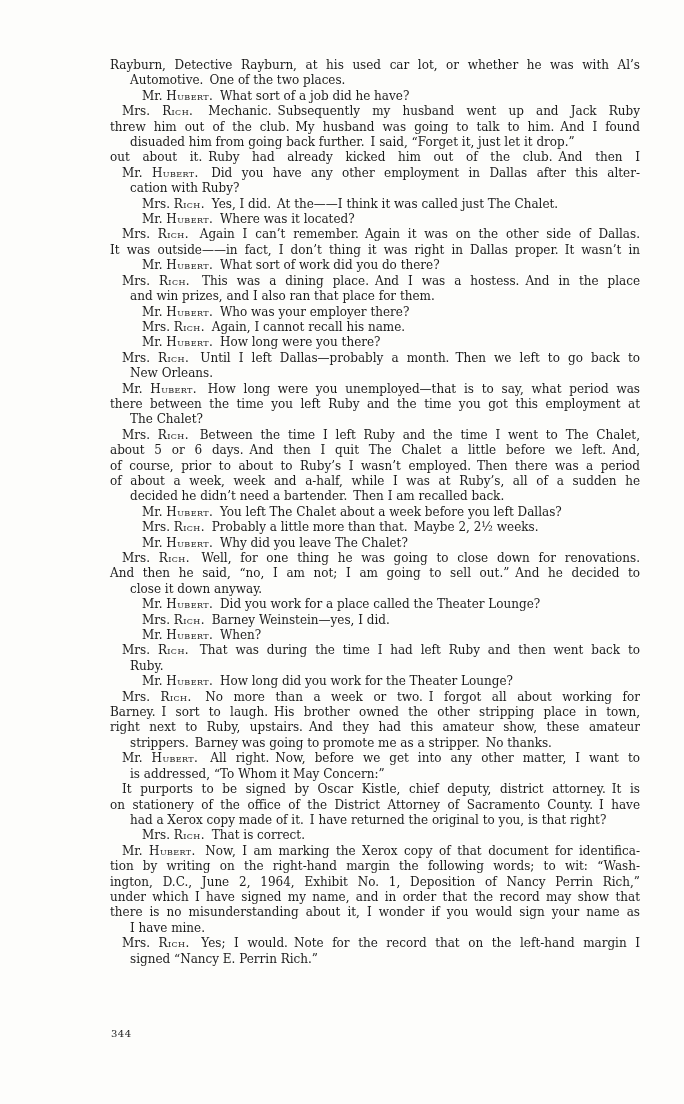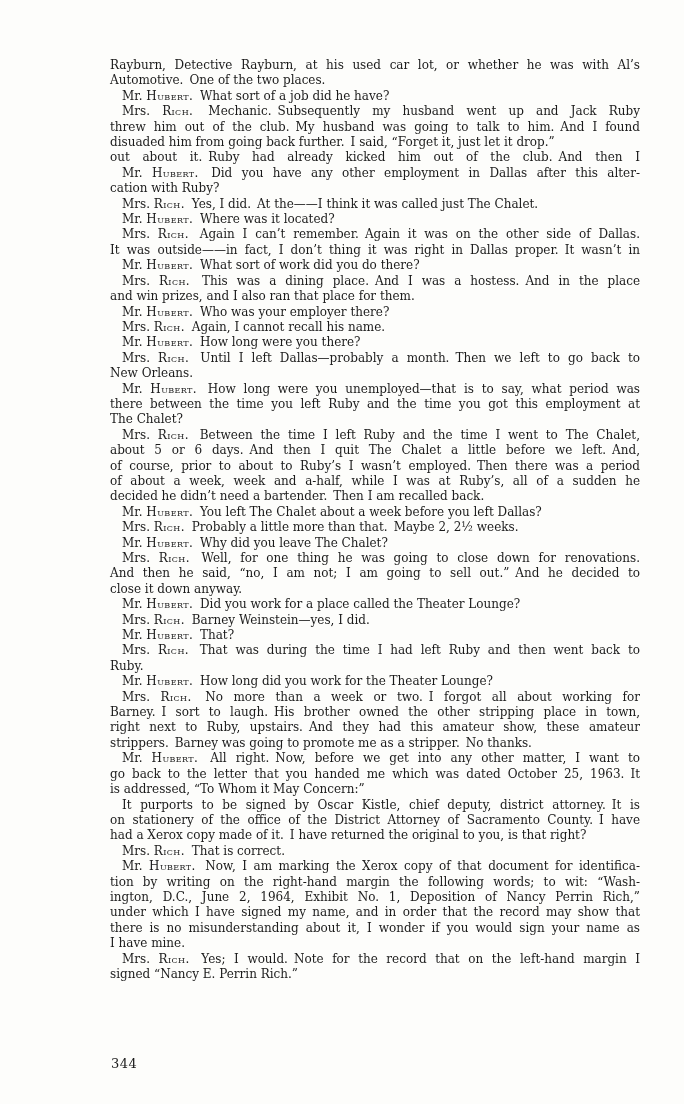--- a/index.html
+++ b/index.html
@@ -19,29 +19,29 @@
     width: 530px;
     font-size: 12px;
     line-height: 15.4px;
   }
   .para { margin: 0; }
   .line {
     text-align: justify;
     text-align-last: justify;
     white-space: normal;
   }
-  .line.end { text-align-last: left; }
+  .line.end { text-align-last: left; margin-left: 20px; }
   .line.indent { text-indent: 12px; }
   .speaker { margin-right: 3px; }
   .sc { font-variant: small-caps; letter-spacing: 0.4px; }
   .page-number {
     position: absolute;
     left: 111px;
-    top: 1056px;
-    font-size: 13px;
+    top: 1028px;
+    font-size: 10px;
     letter-spacing: 0.5px;
   }
 </style>
 </head>
 <body>
 
 <div class="text-block" id="transcript">
     <div class="para">
       <div class="line"><span>Rayburn, Detective Rayburn, at his used car lot, or whether he was with Al’s</span></div>
       <div class="line end"><span>Automotive. One of the two places.</span></div>
@@ -115,38 +115,37 @@
       <div class="line"><span>And then he said, “no, I am not; I am going to sell out.” And he decided to</span></div>
       <div class="line end"><span>close it down anyway.</span></div>
     </div>
     <div class="para">
       <div class="line end indent"><span class="speaker"><span>Mr.</span> <span class="sc">Hubert.</span></span> <span>Did you work for a place called the Theater Lounge?</span></div>
     </div>
     <div class="para">
       <div class="line end indent"><span class="speaker"><span>Mrs.</span> <span class="sc">Rich.</span></span> <span>Barney Weinstein—yes, I did.</span></div>
     </div>
     <div class="para">
-      <div class="line end indent"><span class="speaker"><span>Mr.</span> <span class="sc">Hubert.</span></span> <span>That?</span></div>
+      <div class="line end indent"><span class="speaker"><span>Mr.</span> <span class="sc">Hubert.</span></span> <span>When?</span></div>
     </div>
     <div class="para">
       <div class="line indent"><span class="speaker"><span>Mrs.</span> <span class="sc">Rich.</span></span> <span>That was during the time I had left Ruby and then went back to</span></div>
       <div class="line end"><span>Ruby.</span></div>
     </div>
     <div class="para">
       <div class="line end indent"><span class="speaker"><span>Mr.</span> <span class="sc">Hubert.</span></span> <span>How long did you work for the Theater Lounge?</span></div>
     </div>
     <div class="para">
       <div class="line indent"><span class="speaker"><span>Mrs.</span> <span class="sc">Rich.</span></span> <span>No more than a week or two. I forgot all about working for</span></div>
       <div class="line"><span>Barney. I sort to laugh. His brother owned the other stripping place in town,</span></div>
       <div class="line"><span>right next to Ruby, upstairs. And they had this amateur show, these amateur</span></div>
       <div class="line end"><span>strippers. Barney was going to promote me as a stripper. No thanks.</span></div>
     </div>
     <div class="para">
       <div class="line indent"><span class="speaker"><span>Mr.</span> <span class="sc">Hubert.</span></span> <span>All right. Now, before we get into any other matter, I want to</span></div>
-      <div class="line"><span>go back to the letter that you handed me which was dated October 25, 1963. It</span></div>
       <div class="line end"><span>is addressed, “To Whom it May Concern:”</span></div>
     </div>
     <div class="para">
       <div class="line indent"><span>It purports to be signed by Oscar Kistle, chief deputy, district attorney. It is</span></div>
       <div class="line"><span>on stationery of the office of the District Attorney of Sacramento County. I have</span></div>
       <div class="line end"><span>had a Xerox copy made of it. I have returned the original to you, is that right?</span></div>
     </div>
     <div class="para">
       <div class="line end indent"><span class="speaker"><span>Mrs.</span> <span class="sc">Rich.</span></span> <span>That is correct.</span></div>
     </div>

